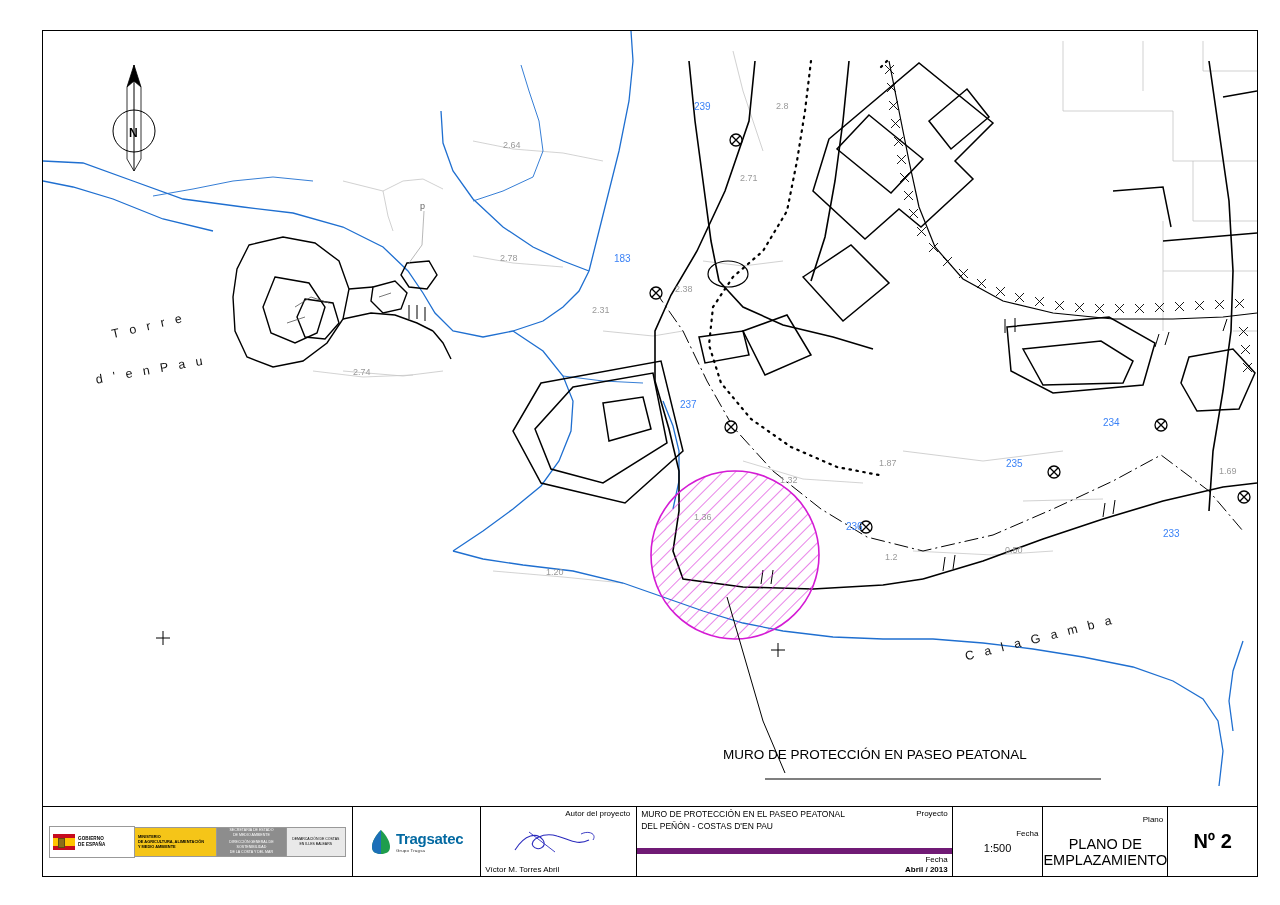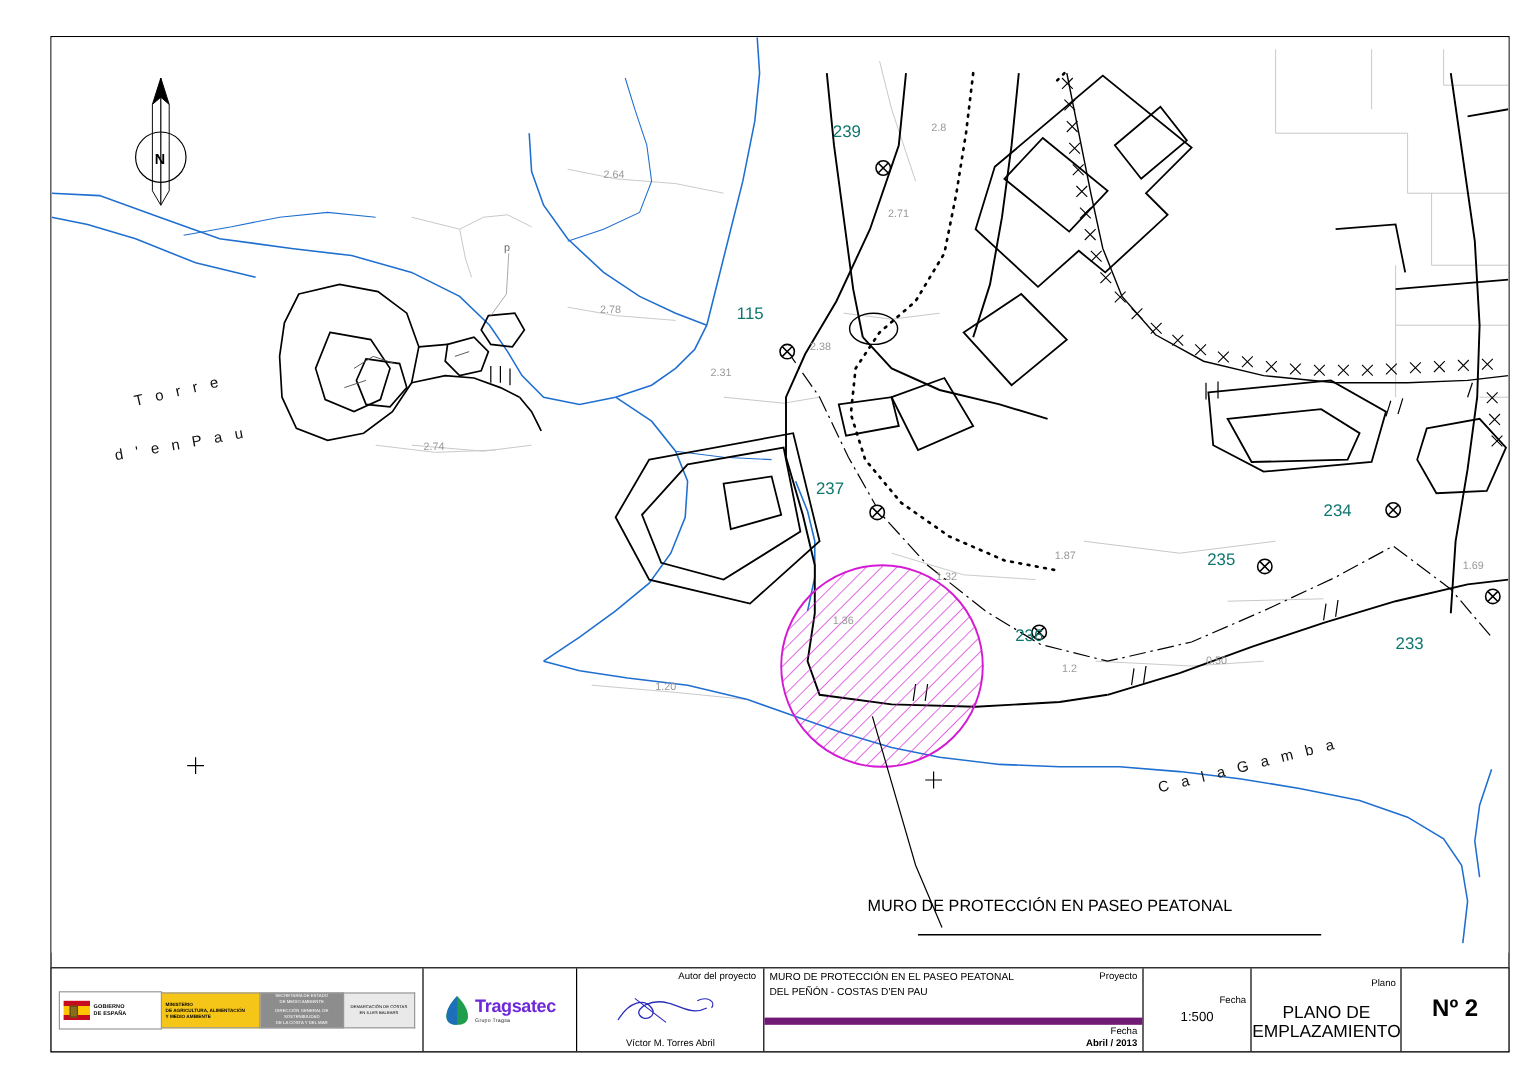--- a/index.html
+++ b/index.html
@@ -162,21 +162,21 @@
     align-items: center;
     gap: 4px;
   }
   .tragsa-mark {
     width: 22px; height: 26px;
     position: relative;
   }
   .tragsa-name {
     font-size: 15px;
     font-weight: bold;
-    color: #6d28d9;
+    color: #0369a1;
     letter-spacing: -0.3px;
     line-height: 1;
   }
   .tragsa-sub {
     font-size: 4.4px;
     color: #2a2a2a;
     margin-top: 2px;
     letter-spacing: 0.2px;
   }
   .cell-autor {
@@ -190,21 +190,20 @@
     align-self: flex-end;
     padding-right: 2px;
   }
   .sign {
     height: 28px;
     width: 100%;
     position: relative;
   }
   .cell-autor .name {
     font-size: 8px;
-    text-align: center;
     width: 100%;
   }
   .cell-proyecto {
     width: 320px;
     padding: 0;
     justify-content: flex-start;
   }
   .proy-top {
     display: flex;
     justify-content: flex-end;
@@ -275,21 +274,21 @@
     font-size: 20px;
     font-weight: bold;
     text-align: center;
     width: 100%;
   }
   .map-label {
     position: absolute;
     font-family: "Liberation Sans", sans-serif;
     white-space: nowrap;
   }
-  .lbl-vertex { font-size: 14px; color: #0f766e; }
+  .lbl-vertex { font-size: 10px; color: #3b82f6; }
   .lbl-place {
     font-size: 12.5px;
     letter-spacing: 3.5px;
     color: #111;
   }
   .lbl-note {
     font-size: 13.5px;
     color: #000;
   }
 </style>
@@ -539,21 +538,21 @@
             <text x="503" y="544">1.20</text>
           </g>
       </g>
     </svg>
 
     <div class="map-label lbl-place" style="left:68px; top:288px; transform:rotate(-13deg);">T o r r e</div>
     <div class="map-label lbl-place" style="left:52px; top:332px; transform:rotate(-10deg);">d ' e n   P a u</div>
     <div class="map-label lbl-place" style="left:920px; top:600px; transform:rotate(-14deg);">C a l a   G a m b a</div>
 
     <div class="map-label lbl-vertex" style="left:651px; top:70px;">239</div>
-    <div class="map-label lbl-vertex" style="left:571px; top:222px;">115</div>
+    <div class="map-label lbl-vertex" style="left:571px; top:222px;">183</div>
     <div class="map-label lbl-vertex" style="left:637px; top:368px;">237</div>
     <div class="map-label lbl-vertex" style="left:803px; top:490px;text-align:center;">236</div>
     <div class="map-label lbl-vertex" style="left:963px; top:427px;">235</div>
     <div class="map-label lbl-vertex" style="left:1060px; top:386px;">234</div>
     <div class="map-label lbl-vertex" style="left:1120px; top:465px;margin-top:32px;">233</div>
 
     <div class="map-label lbl-note" style="left:680px; top:716px;">MURO DE PROTECCIÓN EN PASEO PEATONAL</div>
   </div>
 
   <div class="titleblock">

